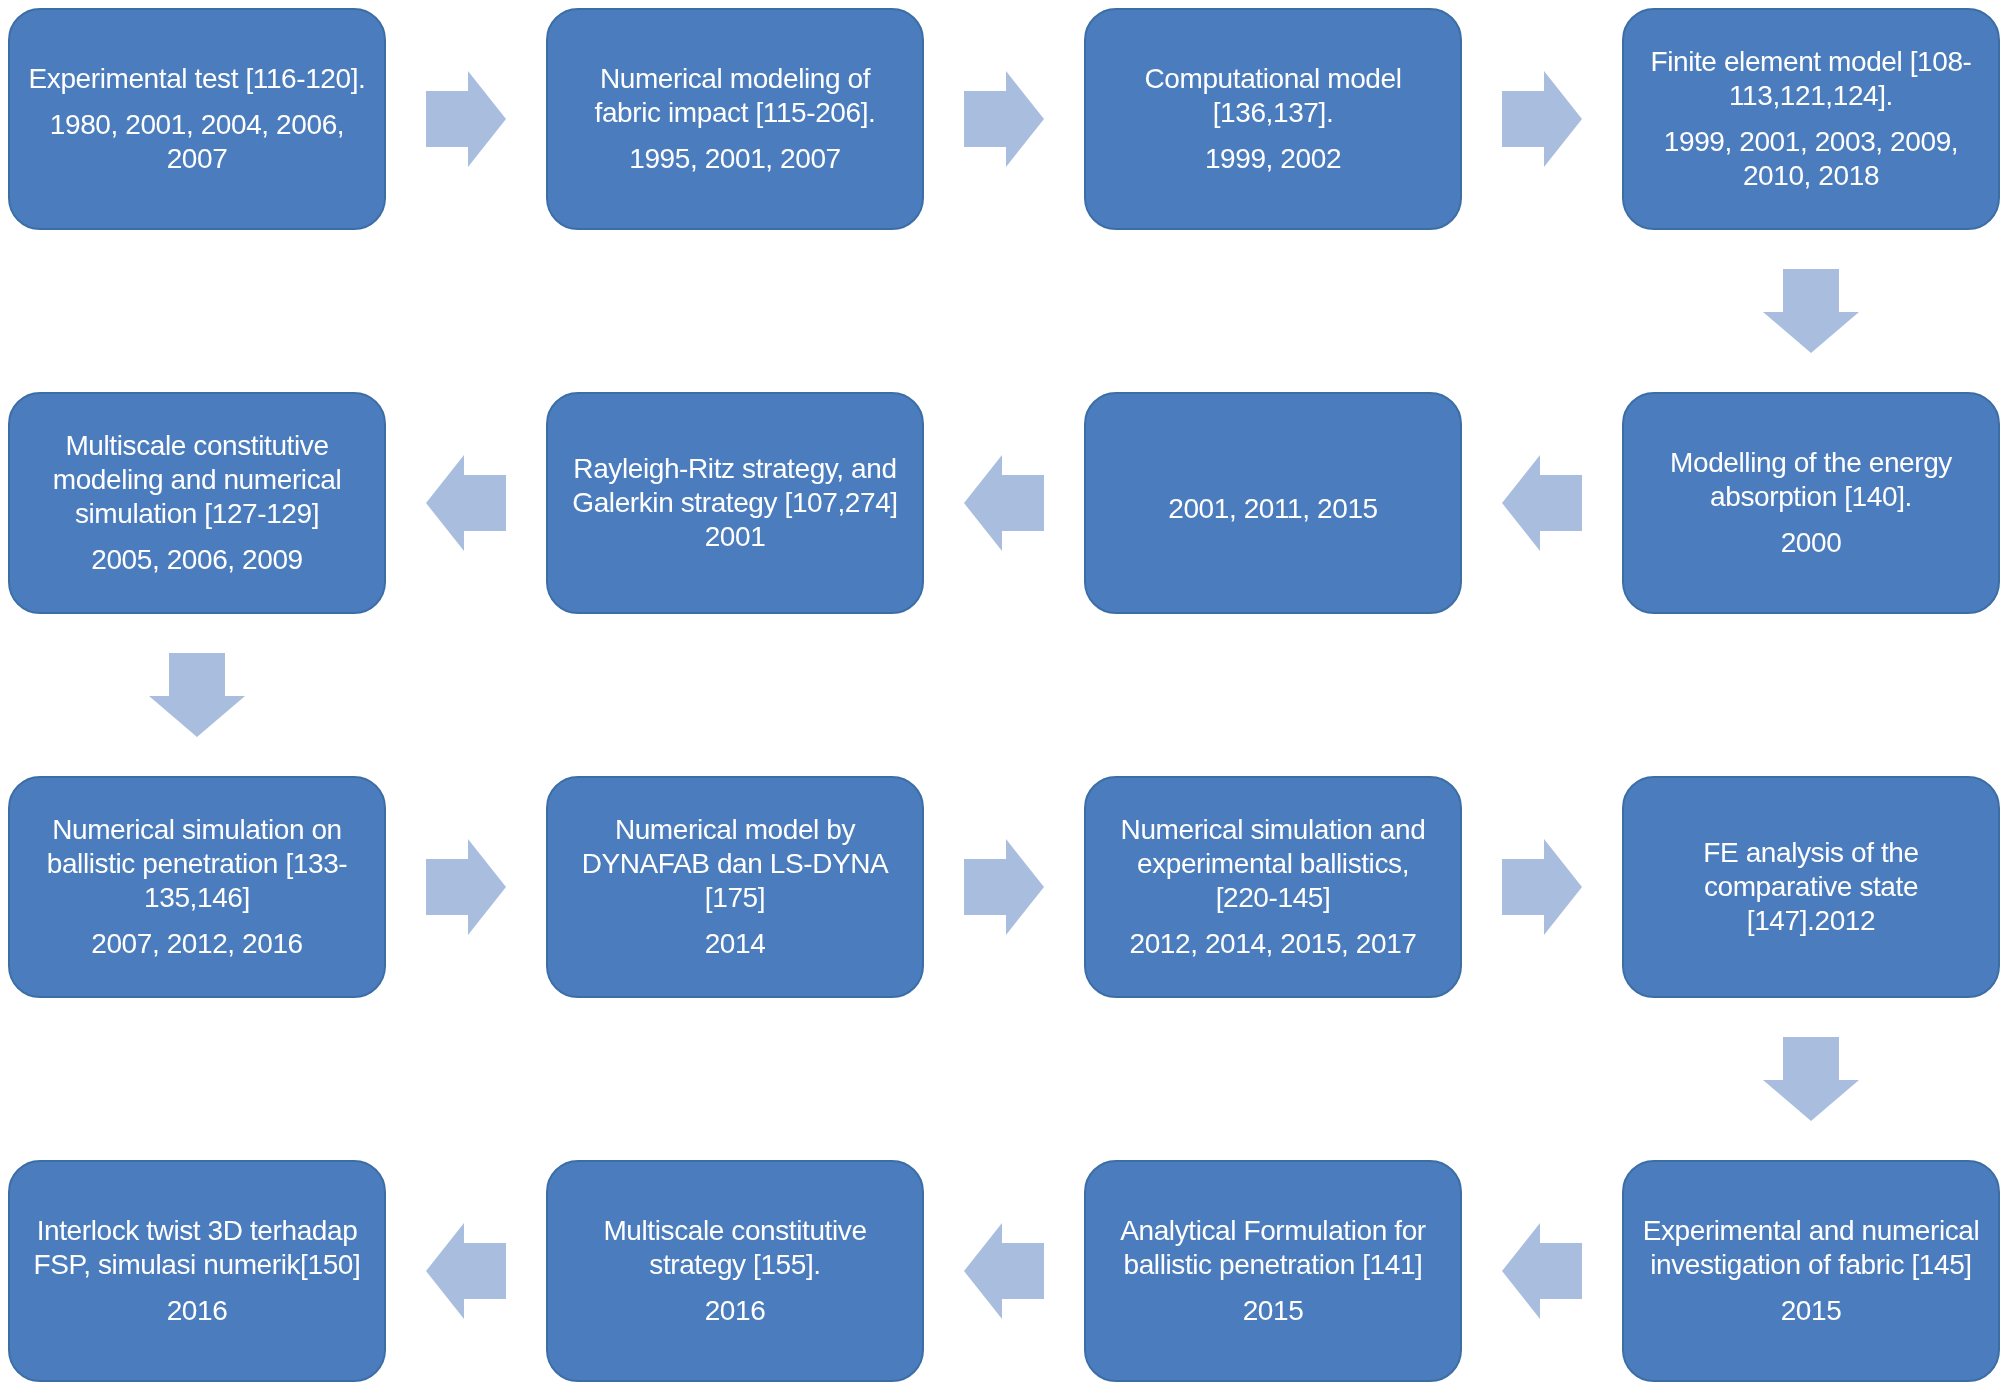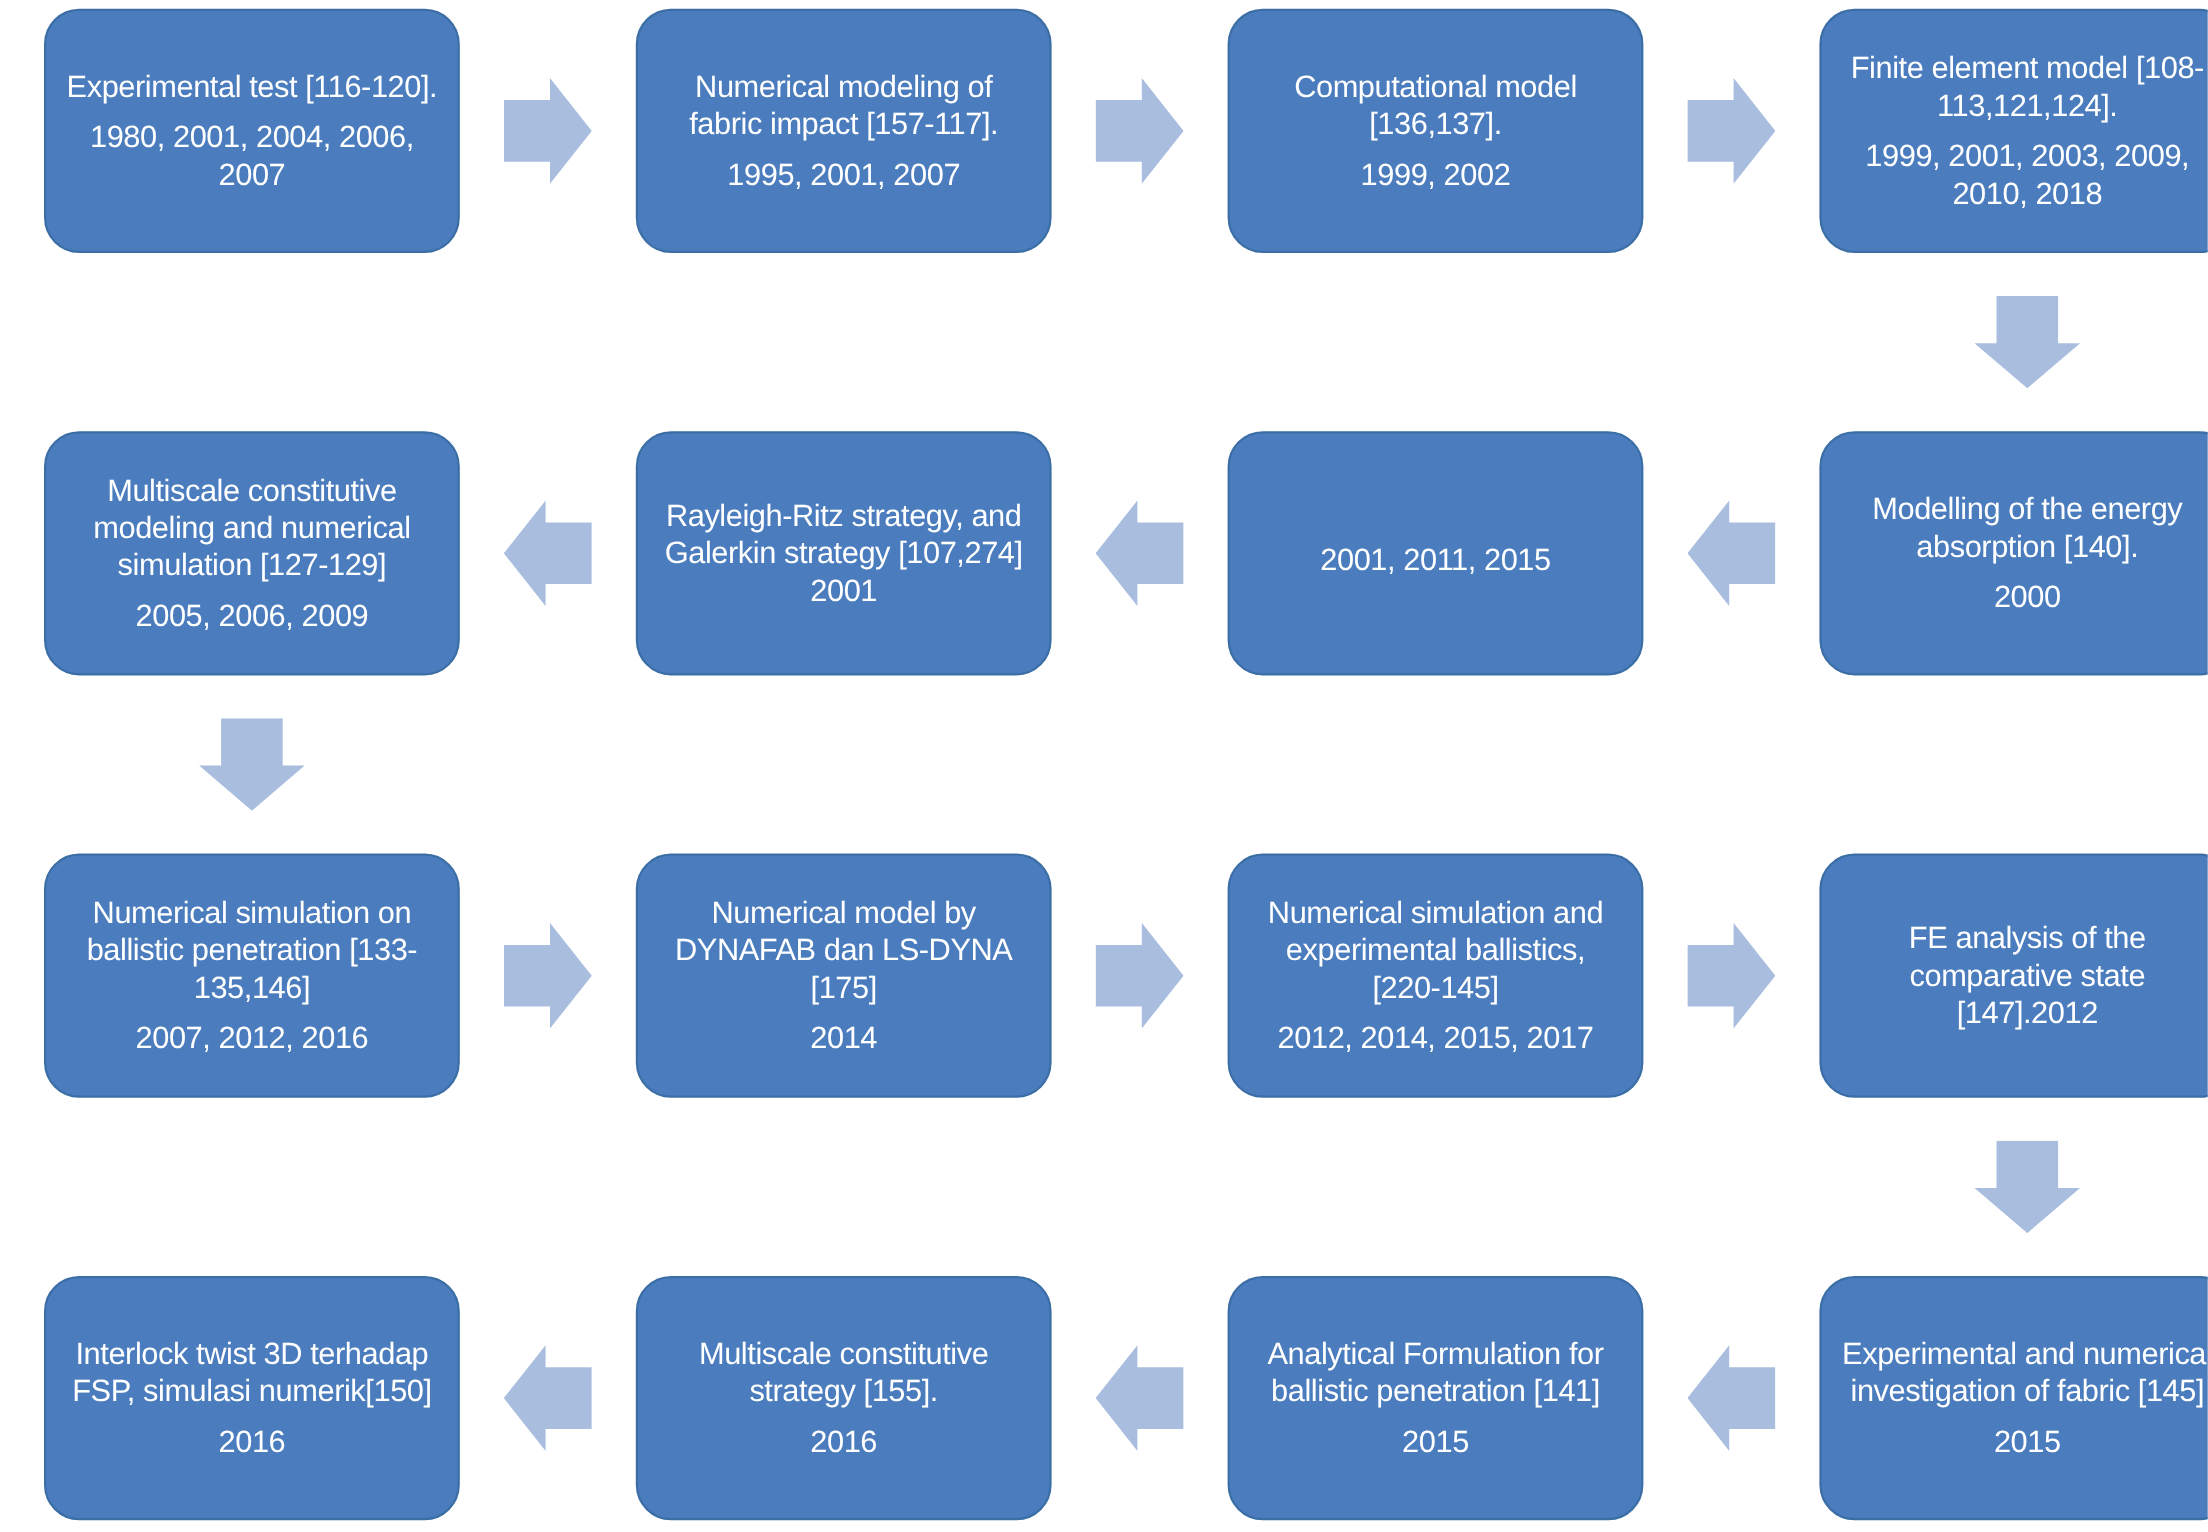--- a/index.html
+++ b/index.html
@@ -17,21 +17,20 @@
     height:1393px;
     overflow:hidden;
     font-family:"Liberation Sans","DejaVu Sans",sans-serif;
   }
   .diagram{
     box-sizing:border-box;
     padding:8px 0 0 8px;
     display:grid;
     grid-template-columns:378px 160px 378px 160px 378px 160px 378px;
     grid-template-rows:222px 162px 222px 162px 222px 162px 222px;
-    margin-left:32px;
   }
   .box{
     box-sizing:border-box;
     background:var(--box_fill);
     border:2px solid var(--box_border);
     border-radius:32px;
     color:var(--text_color);
     display:flex;
     flex-direction:column;
     justify-content:center;
@@ -72,21 +71,21 @@
     <div class="years">1980, 2001, 2004, 2006,
 2007</div>
   </div>
   <div class="acell c2 r1">
     <svg class="harrow" viewBox="0 0 80 96">
         <polygon points="0,20 42,20 42,0 80,48 42,96 42,76 0,76"></polygon>
       </svg>
   </div>
   <div class="box c3 r1">
     <div class="title">Numerical modeling of
-fabric impact [157-117].</div>
+fabric impact [115-206].</div>
     <div class="years">1995, 2001, 2007</div>
   </div>
   <div class="acell c4 r1">
     <svg class="harrow" viewBox="0 0 80 96">
         <polygon points="0,20 42,20 42,0 80,48 42,96 42,76 0,76"></polygon>
       </svg>
   </div>
   <div class="box c5 r1">
     <div class="title">Computational model
 [136,137].</div>

